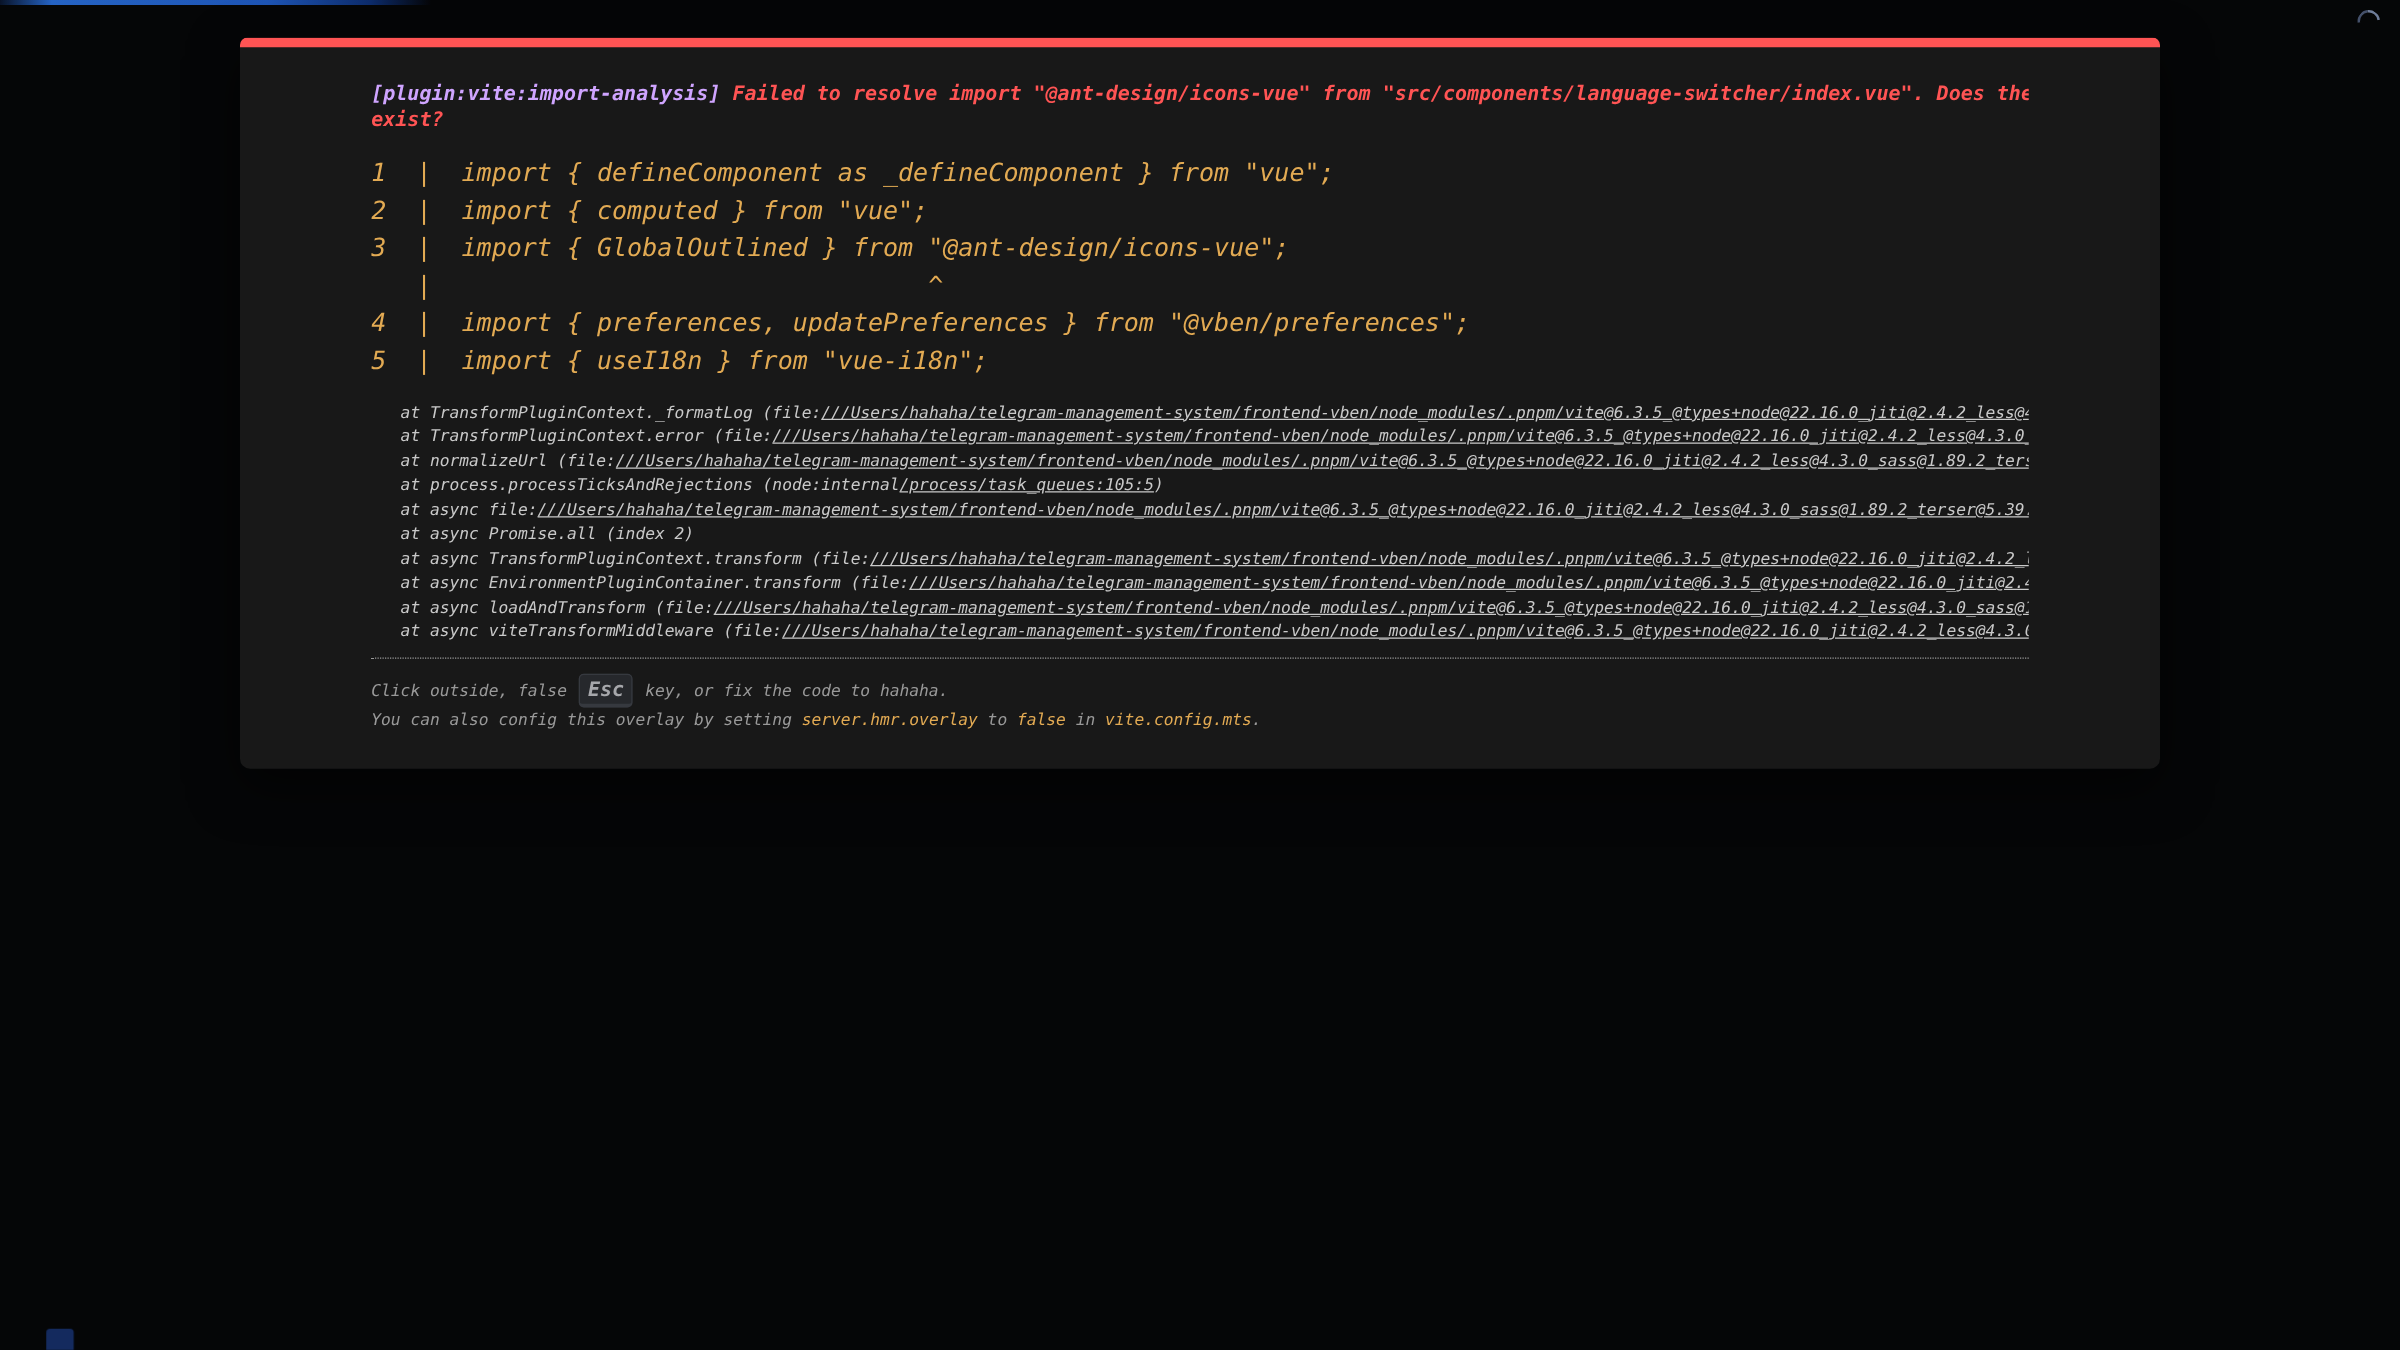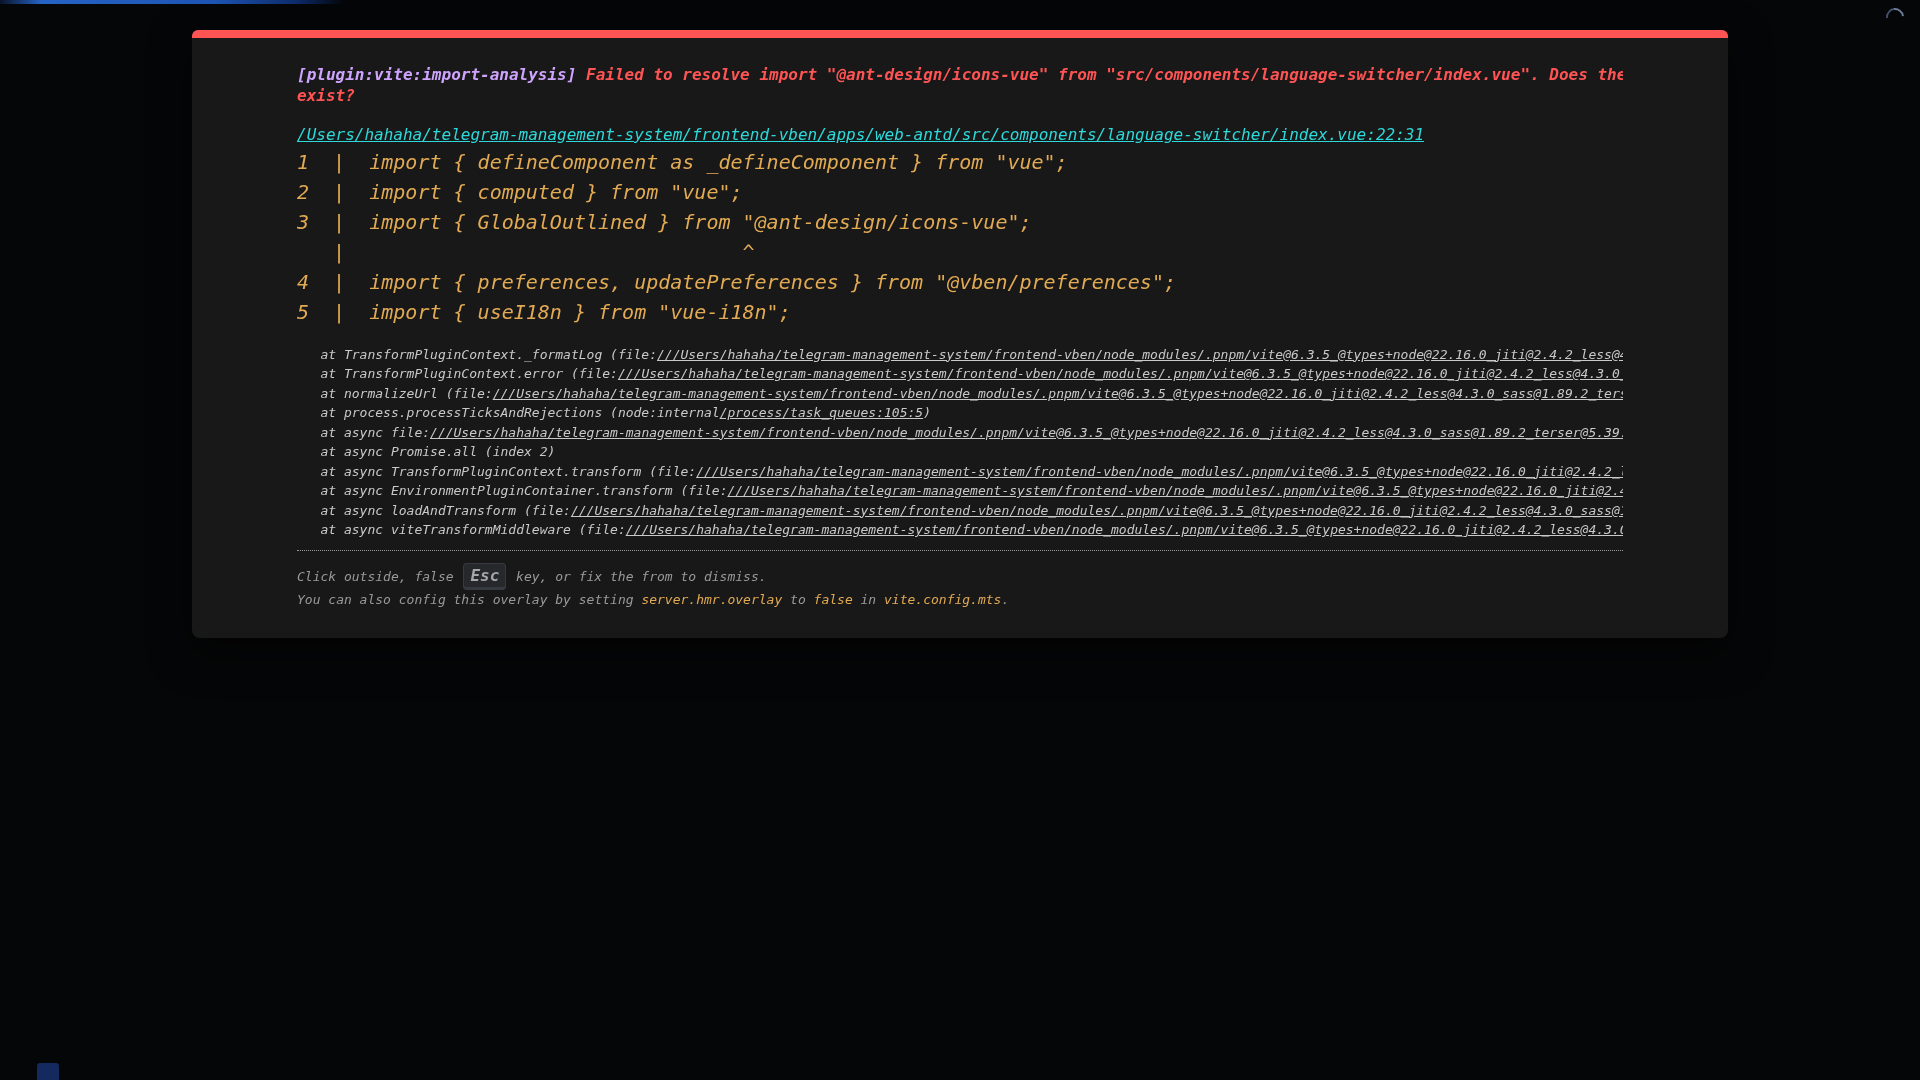--- a/index.html
+++ b/index.html
@@ -49,25 +49,24 @@
 <body>
 
 <div class="backdrop"></div>
 <div class="progress-bar"></div>
 <div class="spinner"></div>
 <div class="corner-chip"></div>
 
 <div class="window">
   <pre class="message"><span class="plugin">[plugin:vite:import-analysis]</span><span class="message-body"> Failed to resolve import "@ant-design/icons-vue" from "src/components/language-switcher/index.vue". Does the file
 exist?</span></pre>
-  <pre class="file"><span class="file-link">/Users/hahaha/telegram-management-system/frontend-vben/apps/web-antd/src/components/language-switcher/index.vue:22:31</span></pre>
   <pre class="frame">1  |  import { defineComponent as _defineComponent } from "vue";
 2  |  import { computed } from "vue";
 3  |  import { GlobalOutlined } from "@ant-design/icons-vue";
    |                                 ^
 4  |  import { preferences, updatePreferences } from "@vben/preferences";
 5  |  import { useI18n } from "vue-i18n";</pre>
   <pre class="stack"><div class="stack-line"><span>   at TransformPluginContext._formatLog (file:</span><span class="file-link">///Users/hahaha/telegram-management-system/frontend-vben/node_modules/.pnpm/vite@6.3.5_@types+node@22.16.0_jiti@2.4.2_less@4.3.0_sass@1.89.2_terser@5.39.0_yaml@2.8.0/node_modules/vite/dist/node/chunks/dep-Bc9okneJ.js:42616:16</span></div><div class="stack-line"><span>   at TransformPluginContext.error (file:</span><span class="file-link">///Users/hahaha/telegram-management-system/frontend-vben/node_modules/.pnpm/vite@6.3.5_@types+node@22.16.0_jiti@2.4.2_less@4.3.0_sass@1.89.2_terser@5.39.0_yaml@2.8.0/node_modules/vite/dist/node/chunks/dep-Bc9okneJ.js:42613:16</span></div><div class="stack-line"><span>   at normalizeUrl (file:</span><span class="file-link">///Users/hahaha/telegram-management-system/frontend-vben/node_modules/.pnpm/vite@6.3.5_@types+node@22.16.0_jiti@2.4.2_less@4.3.0_sass@1.89.2_terser@5.39.0_yaml@2.8.0/node_modules/vite/dist/node/chunks/dep-Bc9okneJ.js:41115:23</span></div><div class="stack-line"><span>   at process.processTicksAndRejections (node:internal</span><span class="file-link">/process/task_queues:105:5</span><span>)</span></div><div class="stack-line"><span>   at async file:</span><span class="file-link">///Users/hahaha/telegram-management-system/frontend-vben/node_modules/.pnpm/vite@6.3.5_@types+node@22.16.0_jiti@2.4.2_less@4.3.0_sass@1.89.2_terser@5.39.0_yaml@2.8.0/node_modules/vite/dist/node/chunks/dep-Bc9okneJ.js:41129:39</span></div><div class="stack-line"><span>   at async Promise.all (index 2)</span></div><div class="stack-line"><span>   at async TransformPluginContext.transform (file:</span><span class="file-link">///Users/hahaha/telegram-management-system/frontend-vben/node_modules/.pnpm/vite@6.3.5_@types+node@22.16.0_jiti@2.4.2_less@4.3.0_sass@1.89.2_terser@5.39.0_yaml@2.8.0/node_modules/vite/dist/node/chunks/dep-Bc9okneJ.js:42953:30</span></div><div class="stack-line"><span>   at async EnvironmentPluginContainer.transform (file:</span><span class="file-link">///Users/hahaha/telegram-management-system/frontend-vben/node_modules/.pnpm/vite@6.3.5_@types+node@22.16.0_jiti@2.4.2_less@4.3.0_sass@1.89.2_terser@5.39.0_yaml@2.8.0/node_modules/vite/dist/node/chunks/dep-Bc9okneJ.js:42756:22</span></div><div class="stack-line"><span>   at async loadAndTransform (file:</span><span class="file-link">///Users/hahaha/telegram-management-system/frontend-vben/node_modules/.pnpm/vite@6.3.5_@types+node@22.16.0_jiti@2.4.2_less@4.3.0_sass@1.89.2_terser@5.39.0_yaml@2.8.0/node_modules/vite/dist/node/chunks/dep-Bc9okneJ.js:44205:24</span></div><div class="stack-line"><span>   at async viteTransformMiddleware (file:</span><span class="file-link">///Users/hahaha/telegram-management-system/frontend-vben/node_modules/.pnpm/vite@6.3.5_@types+node@22.16.0_jiti@2.4.2_less@4.3.0_sass@1.89.2_terser@5.39.0_yaml@2.8.0/node_modules/vite/dist/node/chunks/dep-Bc9okneJ.js:44368:13</span></div></pre>
   <div class="tip">
-      <div class="tip-line"><span>Click outside, false </span><span class="kbd">Esc</span><span> key, or fix the from to dismiss.</span></div>
+      <div class="tip-line"><span>Click outside, false </span><span class="kbd">Esc</span><span> key, or fix the code to hahaha.</span></div>
       <div class="tip-line"><span>You can also config this overlay by setting </span><span class="code">server.hmr.overlay</span><span> to </span><span class="code">false</span><span> in </span><span class="code">vite.config.mts</span><span>.</span></div>
     </div>
 </div>
 
 </body></html>

